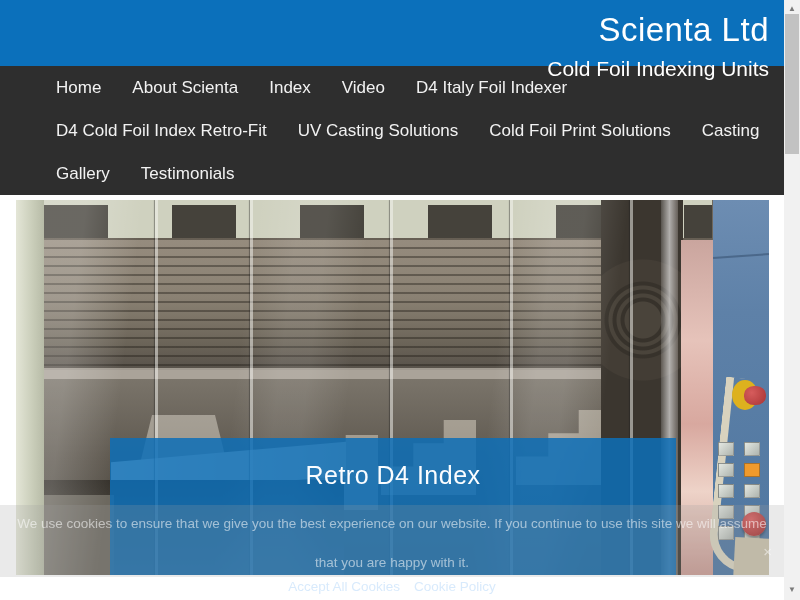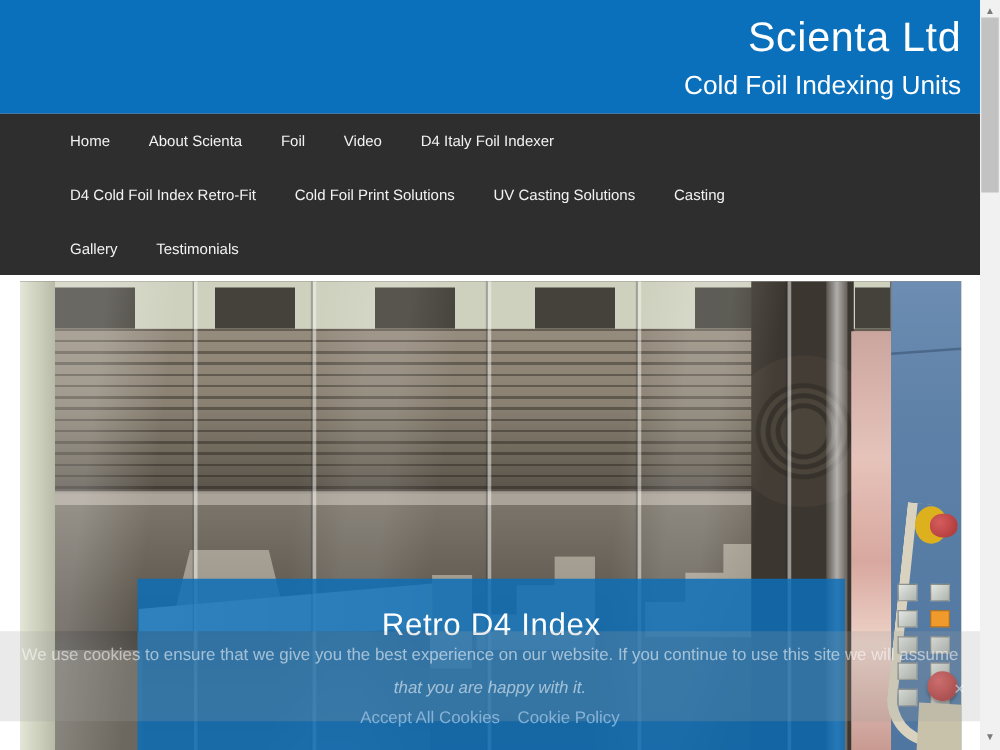--- a/index.html
+++ b/index.html
@@ -3,29 +3,29 @@
 <meta charset="utf-8">
 <style>
   html,body{margin:0;padding:0;}
   body{
     width:800px;height:600px;overflow:hidden;position:relative;
     background:#ffffff;font-family:"Liberation Sans",sans-serif;
   }
   .page{position:absolute;left:0;top:0;width:784px;height:600px;background:#fff;}
 
   
-  header{height:91px;background:var(--header-bg,#0b70bb);color:#fff;text-align:right;
+  header{height:66px;background:var(--header-bg,#0b70bb);color:#fff;text-align:right;
          padding:0 15px;box-sizing:border-box;}
   .site-title{font-size:33px;font-weight:300;padding-top:11px;letter-spacing:.5px;cursor:pointer;}
   .site-subtitle{font-size:21px;margin-top:8px;}
 
   
   nav{background:var(--nav-bg,#2e2e2e);padding-left:56px;}
   .nav-row{display:flex;gap:31px;height:43px;align-items:center;}
-  .nav-item{color:#f2f2f2;font-size:12px;white-space:nowrap;cursor:pointer;}
+  .nav-item{color:#f2f2f2;font-size:17px;white-space:nowrap;cursor:pointer;}
 
   
   .hero{position:relative;margin:5px 15px 0 16px;height:375px;overflow:hidden;background:#6e675d;}
   .hero *{position:absolute;}
   .ph-wall-left{left:0;top:0;bottom:0;width:28px;background:linear-gradient(90deg,#e4e6d7,#c9cdb9 60%,#b7bba7);}
   .ph-top{left:28px;right:57px;top:0;height:40px;background:#cfd1bf;}
   .ph-tabs{left:28px;right:57px;top:5px;height:33px;
     background:repeating-linear-gradient(90deg,#45423b 0 64px,rgba(0,0,0,0) 64px 128px);}
   .ph-ribs{left:28px;right:57px;top:38px;height:132px;
     background-image:repeating-linear-gradient(180deg,rgba(30,26,20,.40) 0 2px,rgba(0,0,0,0) 2px 9px),
@@ -78,21 +78,21 @@
     background:var(--caption-bg,rgba(13,110,183,.85));color:#fbfdff;}
   .hero-caption *{position:static;}
   .caption-line1{margin-top:23px;font-size:25px;font-weight:300;letter-spacing:.5px;}
   .caption-line2{margin-top:21px;font-size:25px;font-weight:300;}
 
   
   .cookie-banner{position:absolute;left:0;top:505px;width:784px;height:72px;z-index:5;
     background:rgba(160,160,160,.22);text-align:center;
     color:rgba(255,255,255,.55);font-size:13.5px;}
   .cookie-line1{padding-top:11px;}
-  .cookie-line2{margin-top:11px;font-style:italic;}
+  .cookie-line2{margin-top:24px;}
   .cookie-links{margin-top:9px;display:flex;justify-content:center;gap:14px;}
   .cookie-link{color:rgba(190,220,250,.6);cursor:pointer;}
   .cookie-close{position:absolute;right:12px;top:38px;font-size:15px;
     color:rgba(255,255,255,.5);cursor:pointer;}
 
   
   .scrollbar{position:absolute;right:0;top:0;width:16px;height:600px;background:#f1f1f1;}
   .sb-arrow{position:absolute;left:0;width:16px;height:14px;color:#7a7a7a;font-size:8px;
     line-height:14px;text-align:center;cursor:pointer;}
   .sb-up{top:2px;}
@@ -106,28 +106,28 @@
 
   <header>
     <div class="site-title">Scienta Ltd</div>
     <div class="site-subtitle">Cold Foil Indexing Units</div>
   </header>
 
   <nav>
     <div class="nav-row">
       <span class="nav-item">Home</span>
       <span class="nav-item">About Scienta</span>
-      <span class="nav-item">Foil</span>
+      <span class="nav-item">Index</span>
       <span class="nav-item">Video</span>
       <span class="nav-item">D4 Italy Foil Indexer</span>
     </div>
     <div class="nav-row">
       <span class="nav-item">D4 Cold Foil Index Retro-Fit</span>
+      <span class="nav-item">UV Casting Solutions</span>
       <span class="nav-item">Cold Foil Print Solutions</span>
-      <span class="nav-item">UV Casting Solutions</span>
       <span class="nav-item">Casting</span>
     </div>
     <div class="nav-row">
       <span class="nav-item">Gallery</span>
       <span class="nav-item">Testimonials</span>
     </div>
   </nav>
 
   <figure class="hero">
     <div class="ph-wall-left"></div>

